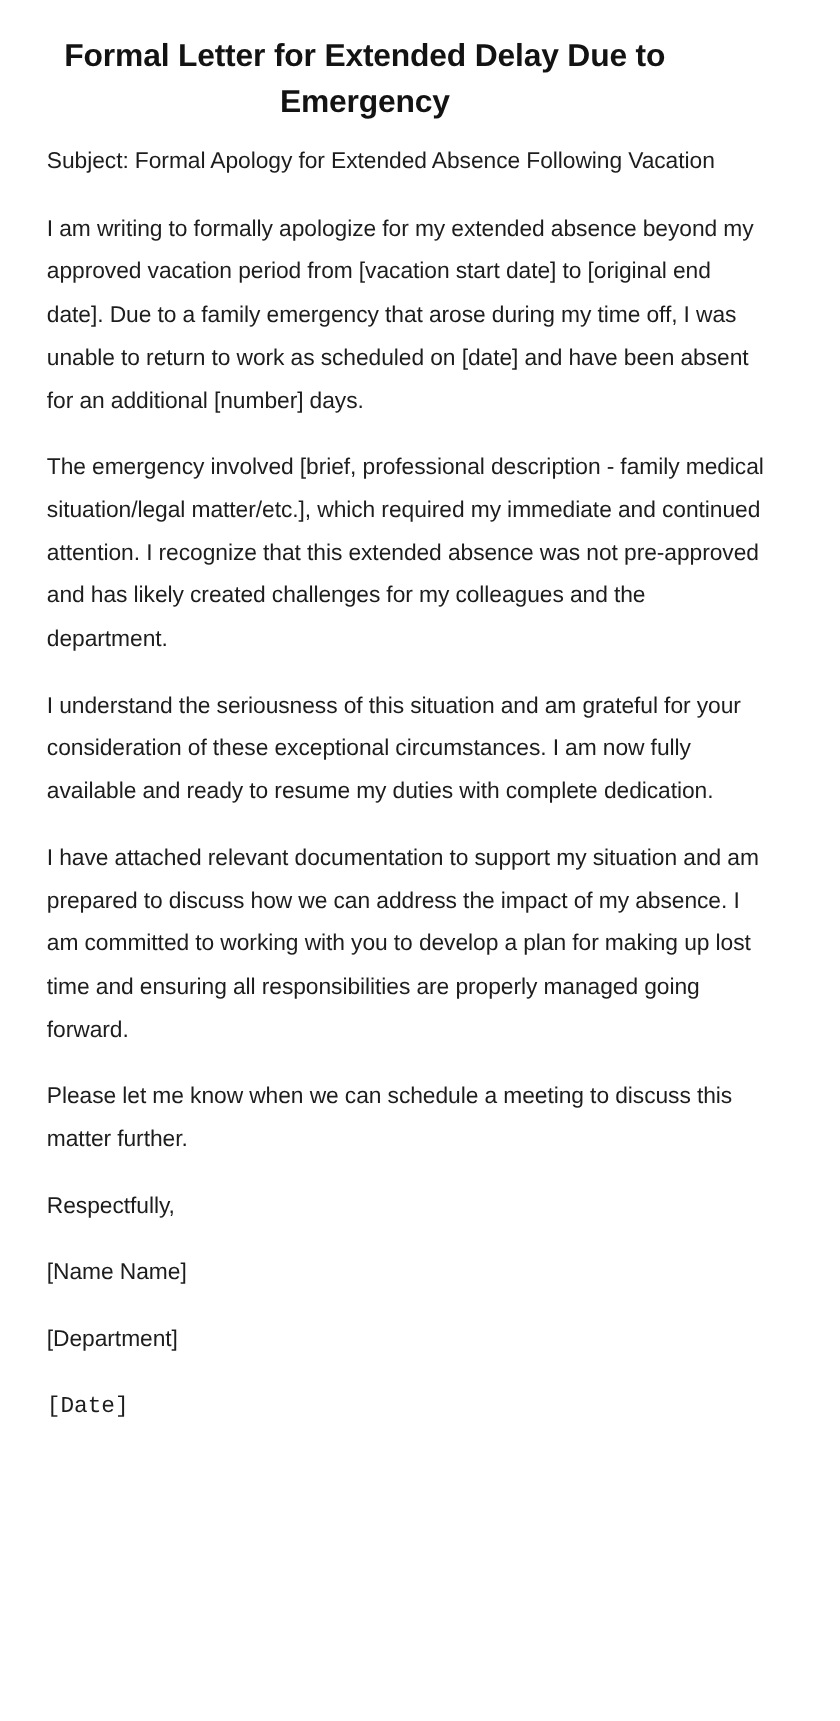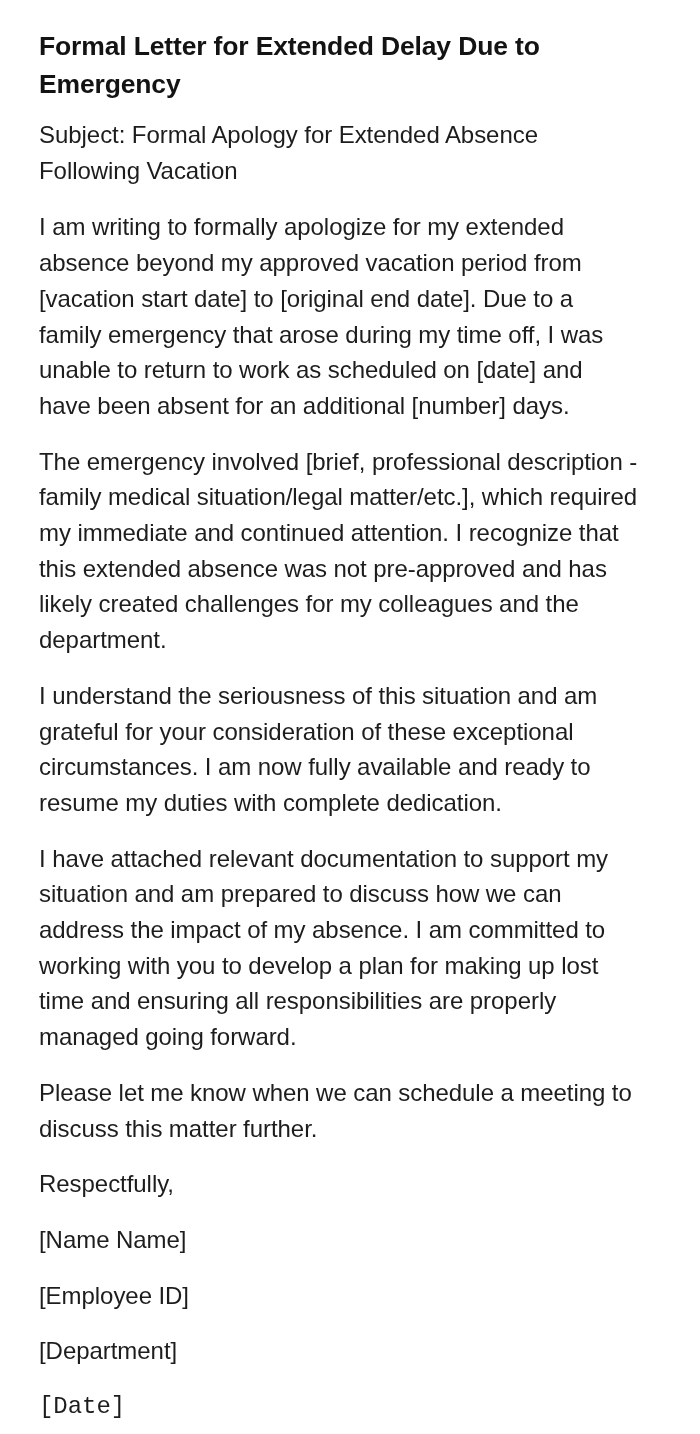--- a/index.html
+++ b/index.html
@@ -36,27 +36,28 @@
   .doc-title {
     margin: 0 0 14px 0;
     padding: 0;
     font-family: "Liberation Sans Narrow", "Liberation Sans", "DejaVu Sans Condensed", sans-serif;
     font-size: 26.5px;
     font-weight: 700;
     line-height: 38px;
     letter-spacing: -0.15px;
     color: #131313;
     max-width: 530px;
+    text-align: center;
   }
 
   
   .para {
     margin: 0 0 20px 0;
     padding: 0;
-    font-size: 24px;
+    font-size: 19px;
     line-height: 35.7px;
     font-weight: 400;
     color: #1d1d1d;
     max-width: 601px;
     letter-spacing: -0.05px;
     word-spacing: -0.1px;
   }
 
   .para:last-child {
     margin-bottom: 0;
@@ -91,20 +92,19 @@
     <p class="para">I understand the seriousness of this situation and am grateful for your consideration of these exceptional circumstances. I am now fully available and ready to resume my duties with complete dedication.</p>
 
     <p class="para">I have attached relevant documentation to support my situation and am prepared to discuss how we can address the impact of my absence. I am committed to working with you to develop a plan for making up lost time and ensuring all responsibilities are properly managed going forward.</p>
 
     <p class="para">Please let me know when we can schedule a meeting to discuss this matter further.</p>
 
     <p class="para">Respectfully,</p>
 
     <p class="para para--sig">[Name Name]</p>
 
-    <p class="para para--sig">[Employee ID]</p>
 
     <p class="para para--sig">[Department]</p>
 
     <p class="para para--sig">[Date]</p>
 
   </article>
 </div>
 
 </body></html>

